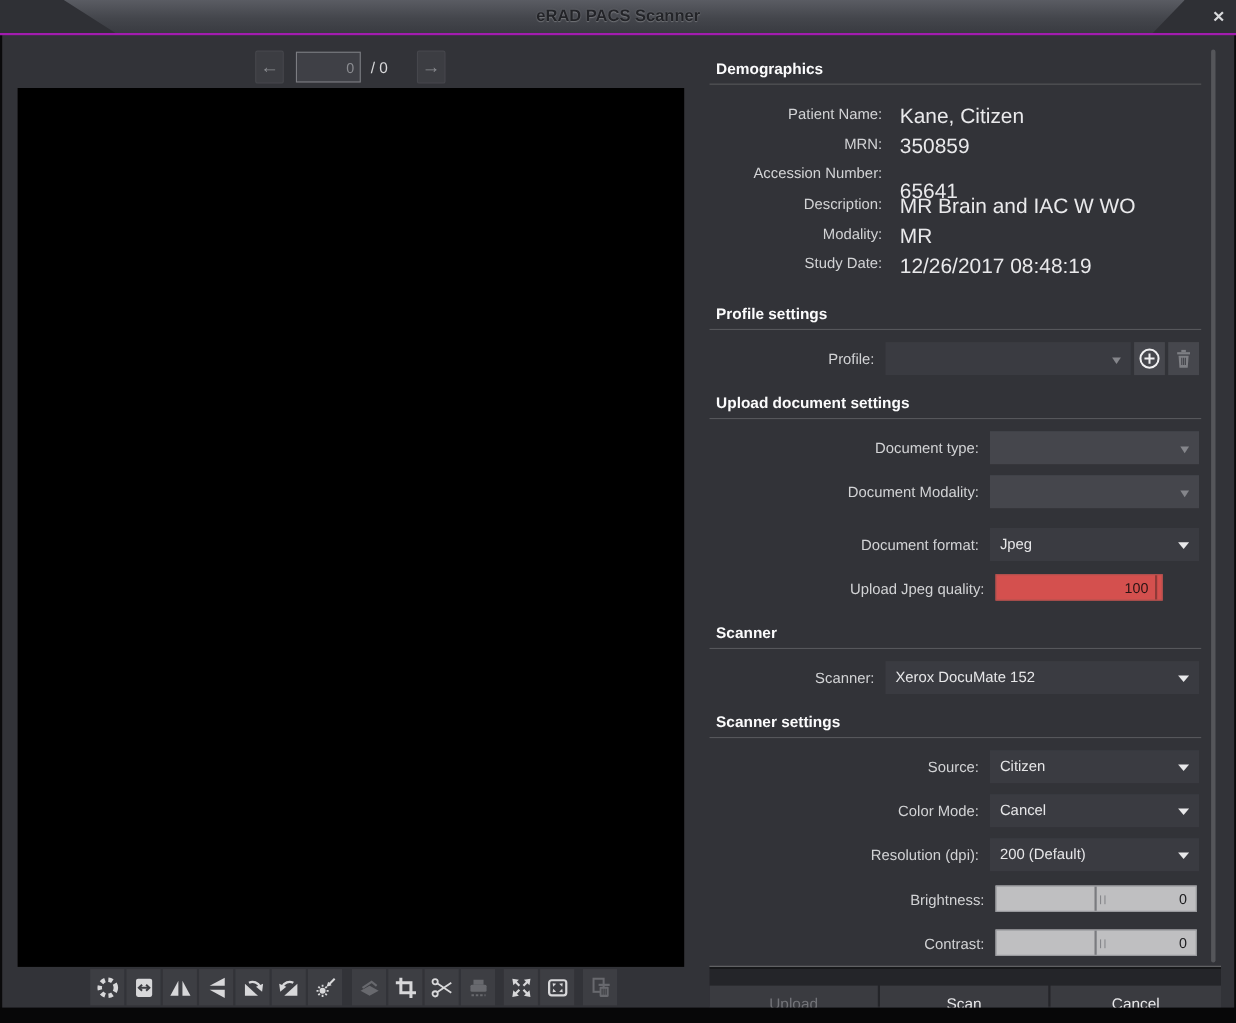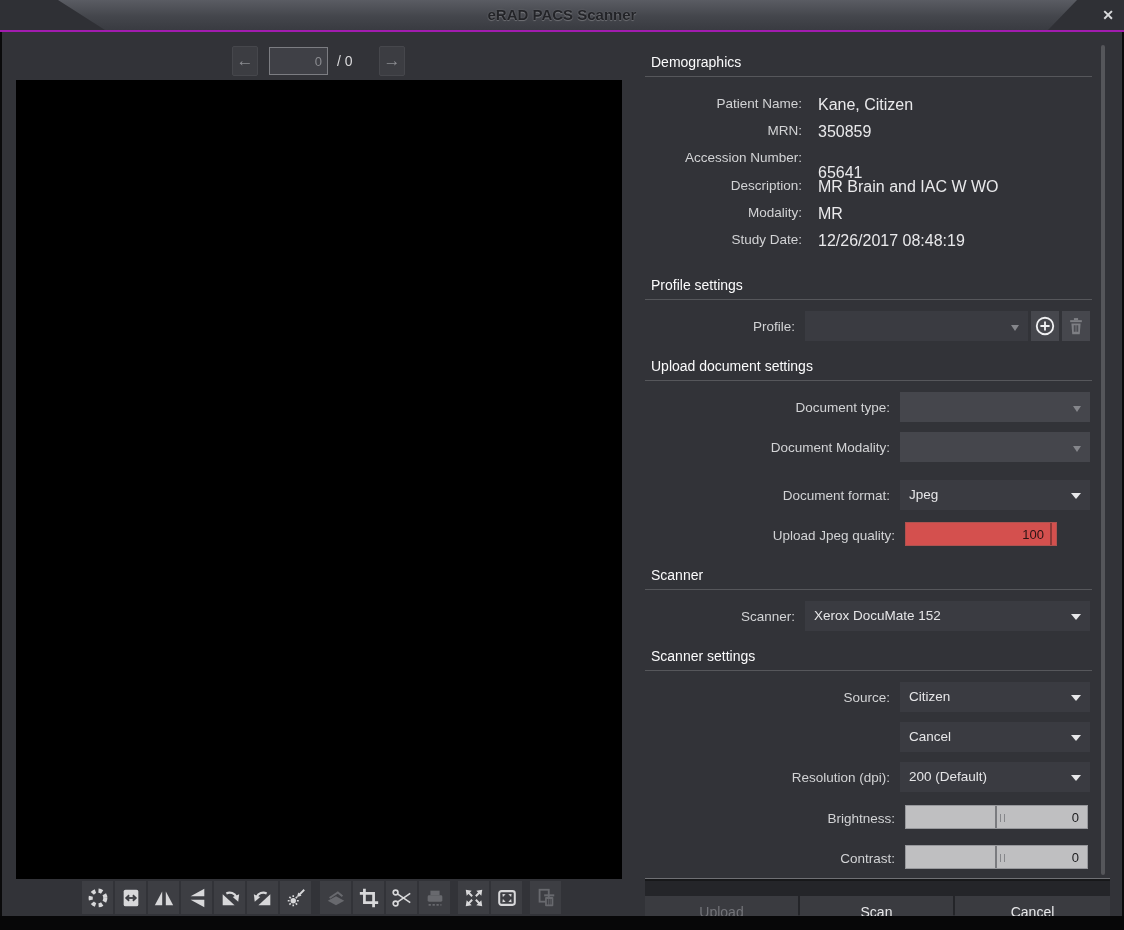--- a/index.html
+++ b/index.html
@@ -35,24 +35,24 @@
   .page-of { position:absolute; left:337px; top:53px; color:#dadadc; font-size:14px; }
   .preview-canvas { position:absolute; left:16px; top:80px; width:606px; height:799px; background:#000; }
 
   
   .tb-btn { position:absolute; top:881px; width:31px; height:33px; background:#3d3e43;
     color:#d8d8da; display:flex; align-items:center; justify-content:center; }
   .tb-btn.disabled { color:#68696e; }
   .tb-btn svg { display:block; }
 
   
-  .hdr { position:absolute; left:651px; font-size:14px; font-weight:normal; color:#fbfbfc; }
+  .hdr { position:absolute; left:651px; font-size:14px; font-weight:bold; color:#fbfbfc; }
   .divider { position:absolute; left:645px; width:447px; height:1px; background:#56575b; }
   .lbl { position:absolute; font-size:13.5px; color:#d2d3d5; text-align:right; }
-  .val { position:absolute; font-size:16px; color:#e9e9eb; }
+  .val { position:absolute; font-size:19px; color:#e9e9eb; }
 
   .ddl { position:absolute; height:30px; background:#3a3b41; color:#e6e6e8;
     font-size:13.5px; line-height:30px; padding-left:9px; }
   .ddl.disabled { background:#45464c; }
   .ddl .chev { position:absolute; right:9px; top:13px; width:0; height:0;
     border-left:5px solid transparent; border-right:5px solid transparent;
     border-top:6px solid #e8e8ea; }
   .ddl .chev.gray { border-top-color:#85868b; border-left-width:4px; border-right-width:4px; top:14px; }
 
   .sq-btn { position:absolute; top:311px; width:28px; height:30px; background:#46474d;
@@ -283,20 +283,21 @@
 
   <div class="hdr" style="top:648px;">Scanner settings</div>
   <div class="divider" style="top:670px;"></div>
 
   <div class="lbl" style="left:582px; top:690px; width:308px;">Source:</div>
   <div class="ddl" style="left:900px; top:682px; width:190px;">
     <span>Citizen</span>
     <span class="chev"></span>
   </div>
 
+  <div class="lbl" style="left:582px; top:730px; width:308px;">Color Mode:</div>
   <div class="ddl" style="left:900px; top:722px; width:190px;">
     <span>Cancel</span>
     <span class="chev"></span>
   </div>
 
   <div class="lbl" style="left:582px; top:770px; width:308px;">Resolution (dpi):</div>
   <div class="ddl" style="left:900px; top:762px; width:190px;">
     <span>200 (Default)</span>
     <span class="chev"></span>
   </div>

